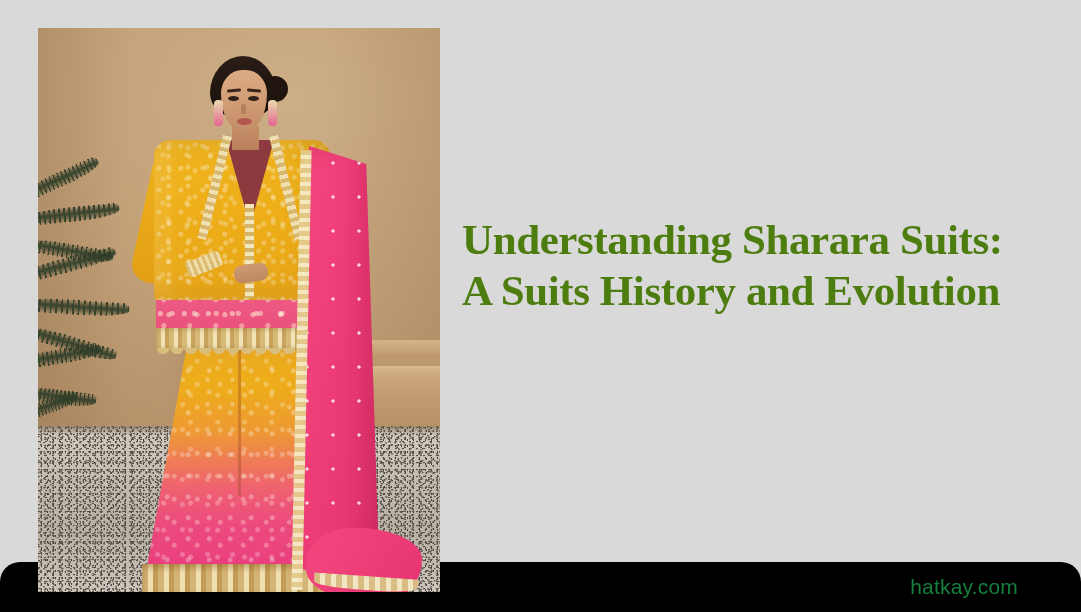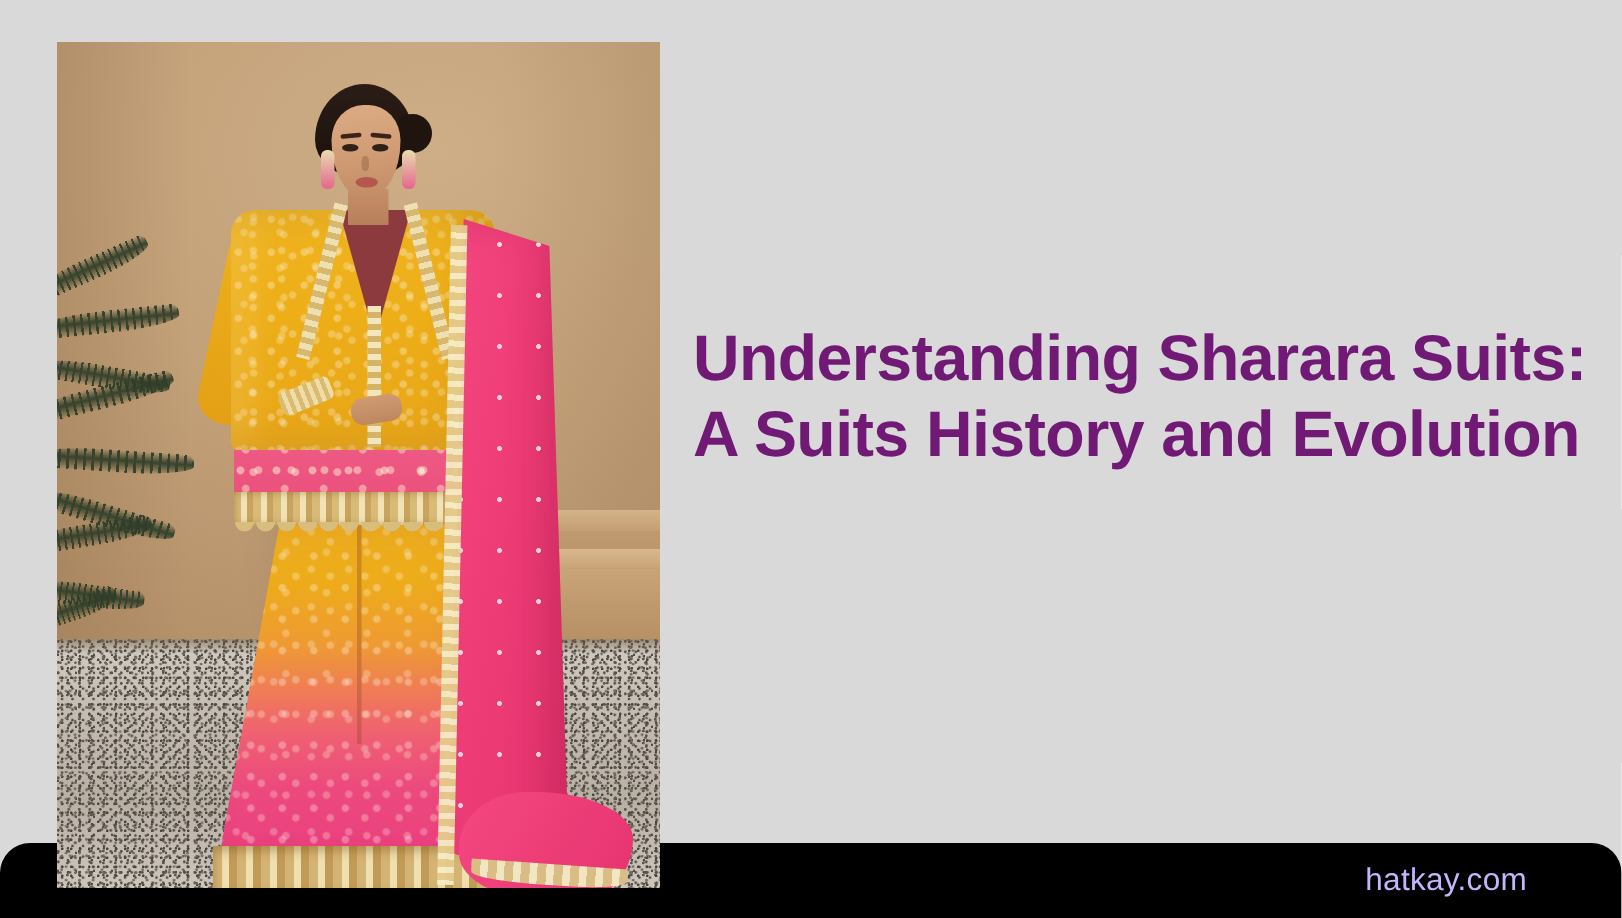--- a/index.html
+++ b/index.html
@@ -284,39 +284,40 @@
   #headline {
     position:absolute;
     left:462px; top:214px;
     width:590px;
     z-index:2;
   }
   .headline-line {
     font-size:43px;
     font-weight:bold;
     line-height:51px;
-    color:#701a75;
+    color:#4d7c0f;
     letter-spacing:-0.4px;
     white-space:nowrap;
+    font-family:Liberation Serif, serif;
   }
 
   
   #bottom-bar {
     position:absolute;
     left:0; top:562px;
     width:1081px; height:50px;
     background:#000000;
     border-radius:20px 20px 0 0;
     z-index:2;
   }
   #watermark {
     position:absolute;
     right:63px; top:13px;
     font-size:21px;
-    color:#c4b5fd;
+    color:#15803d;
     letter-spacing:0.2px;
   }
 </style>
 </head>
 <body>
 
 <div id="page">
 
   <div id="photo-frame">
     <div class="scene">

